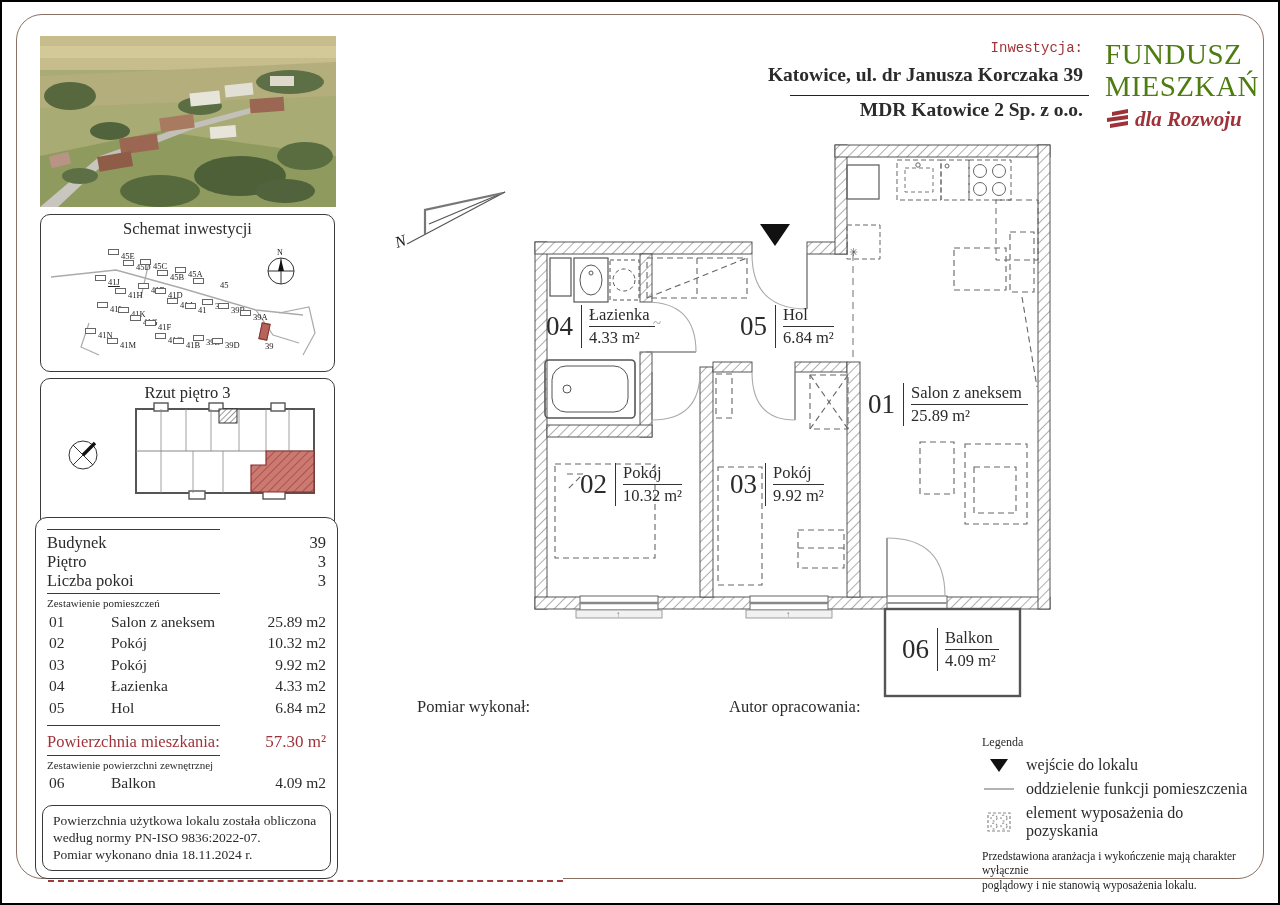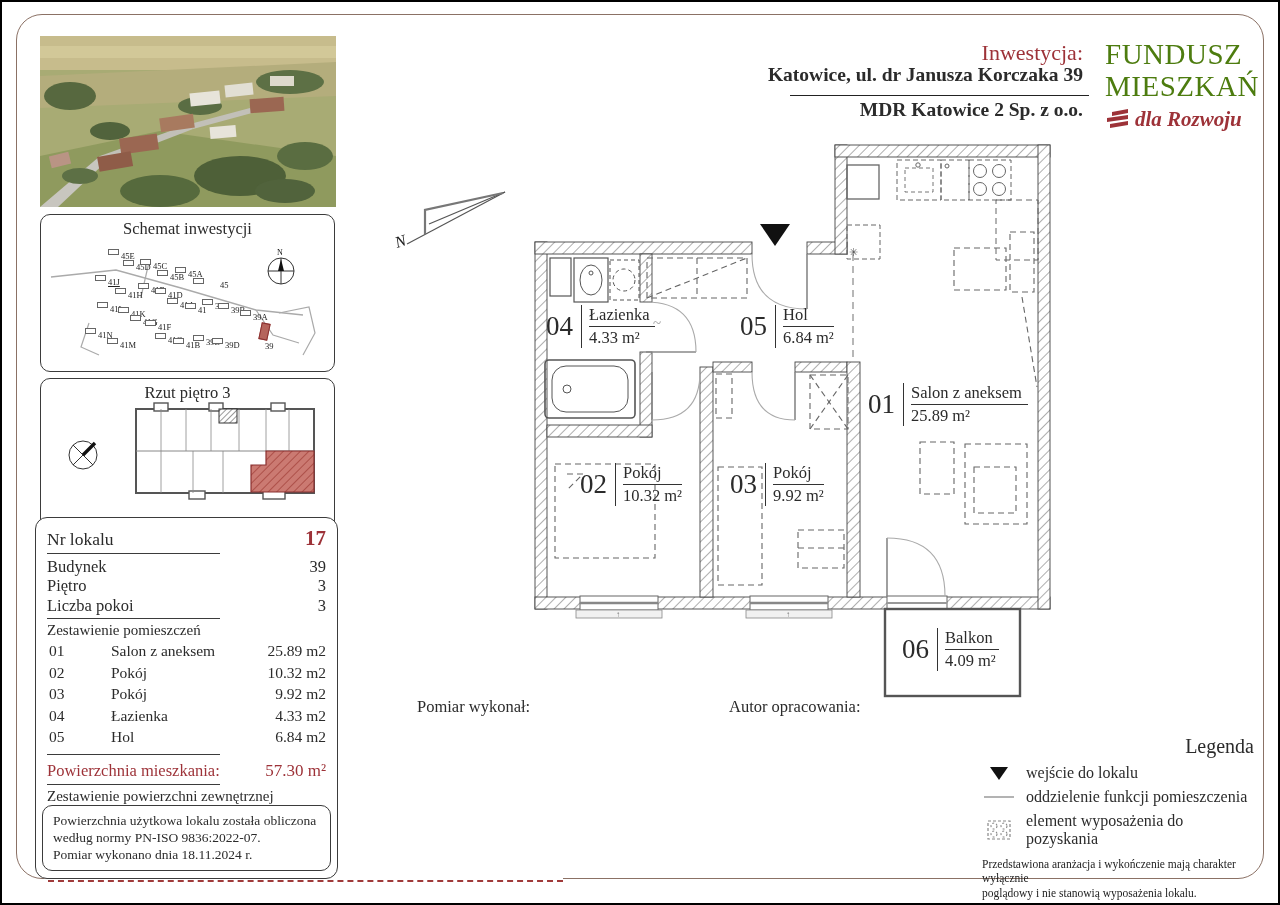--- a/index.html
+++ b/index.html
@@ -27,30 +27,30 @@
 
   .map{position:absolute; inset:0;}
   .bldg{position:absolute; width:11px; height:6px; border:1px solid #666; background:#fff;}
   .bldg.red{width:9px; height:17px; background:#b5645c; border-color:#8a3030; transform:rotate(12deg);}
   .blbl{position:absolute; font-size:8.5px; color:#222; white-space:nowrap;}
 
   
   .irow{display:flex; justify-content:space-between; align-items:baseline; font-size:16.5px; line-height:1.16;}
   .irow .big{font-size:21px; font-weight:bold; color:var(--accent);}
   .sep{width:62%; border-bottom:1.5px solid #3b3b3b; margin:3px 0 3px 0;}
-  .ihead{font-size:15px; margin-top:2px;}
+  .ihead{font-size:11px; margin-top:2px;}
   .rrow{display:grid; grid-template-columns:64px 1fr auto; font-size:15.5px; margin-top:3.5px;}
   .rrow .num{padding-left:2px;}
   .rrow .nm{text-align:left;}
   .rrow .ar{text-align:right;}
   .total{display:flex; justify-content:space-between; color:var(--accent); font-size:16.5px; margin-top:6px;}
   .total .tv{font-size:17px;}
 
   
-  .inv-label{position:absolute; right:195px; top:38px; font-size:22px; color:var(--accent);}
+  .inv-label{position:absolute; right:195px; top:38px; font-size:14px; color:var(--accent);font-family:Liberation Mono, monospace;}
   .addr1{position:absolute; right:195px; top:62px; font-size:19.5px; font-weight:bold;}
   .addr-line{position:absolute; left:788px; top:93px; width:299px; border-top:1.4px solid #222;}
   .addr2{position:absolute; right:195px; top:97px; font-size:19.5px; font-weight:bold;}
   .logo{position:absolute; left:1103px; top:36px; width:152px;}
   .logo .l1{font-size:29px; color:#4d7c0f; letter-spacing:0.5px; line-height:1.12;}
   .logo .tag{display:flex; align-items:center; gap:6px; margin-top:4px;}
   .logo .tag span{font-size:21px; font-style:italic; font-weight:bold; color:var(--accent);}
 
   
   #plan{position:absolute; left:375px; top:130px; width:700px; height:585px;}
@@ -59,21 +59,21 @@
   .rbody{display:flex; flex-direction:column; border-left:1.6px solid #333; padding-left:7px;}
   .rname{font-size:16.5px; border-bottom:1.5px solid #333; padding:0 6px 1px 0; white-space:nowrap;}
   .rarea{font-size:16.5px; padding-top:1px; white-space:nowrap;}
 
   .footer-label{position:absolute; font-size:16.5px;}
   #measured{left:415px; top:695px;}
   #author{left:727px; top:695px;}
 
   
   #legend{position:absolute; left:980px; top:733px; width:272px;}
-  #legend .ltitle{font-size:20px;text-align:right;}
+  #legend .ltitle{font-size:12px;}
   .litem{display:flex; align-items:center; gap:10px; margin-top:6px; font-size:16px;}
   .lic{width:34px; display:flex; justify-content:center; align-items:center; flex:0 0 34px;}
   .tri{width:0; height:0; border-left:9px solid transparent; border-right:9px solid transparent; border-top:13px solid #111;}
   .gline{width:30px; border-top:2.2px solid #b3b3b3;}
   .ldisc{font-size:11.5px; line-height:1.25; margin-top:9px; color:#222;}
 </style>
 </head>
 <body>
 
 <div class="frame"></div>
@@ -230,24 +230,20 @@
     <rect x="178" y="30" width="18" height="14" fill="url(#sh)" stroke="#333" stroke-width="1"></rect>
     <polygon points="210,86 225,86 225,72 273,72 273,113 210,113" fill="url(#rh)" stroke="#8a3030" stroke-width="1.2"></polygon>
     <circle cx="42" cy="76" r="14" fill="none" stroke="#333" stroke-width="1"></circle>
     <line x1="32" y1="86" x2="52" y2="66" stroke="#333" stroke-width="1"></line>
     <line x1="32" y1="66" x2="52" y2="86" stroke="#333" stroke-width="1"></line>
     <line x1="42" y1="76" x2="54" y2="64" stroke="#111" stroke-width="3.4"></line>
   </svg>
 </div>
 
 <div class="box" id="info">
-  <div class="irow">
-    <span style="font-size:17.5px;">Nr lokalu</span>
-    <span class="big">17</span>
-  </div>
   <div class="sep"></div>
   <div class="irow">
     <span>Budynek</span>
     <span>39</span>
   </div>
   <div class="irow">
     <span>Piętro</span>
     <span>3</span>
   </div>
   <div class="irow">

